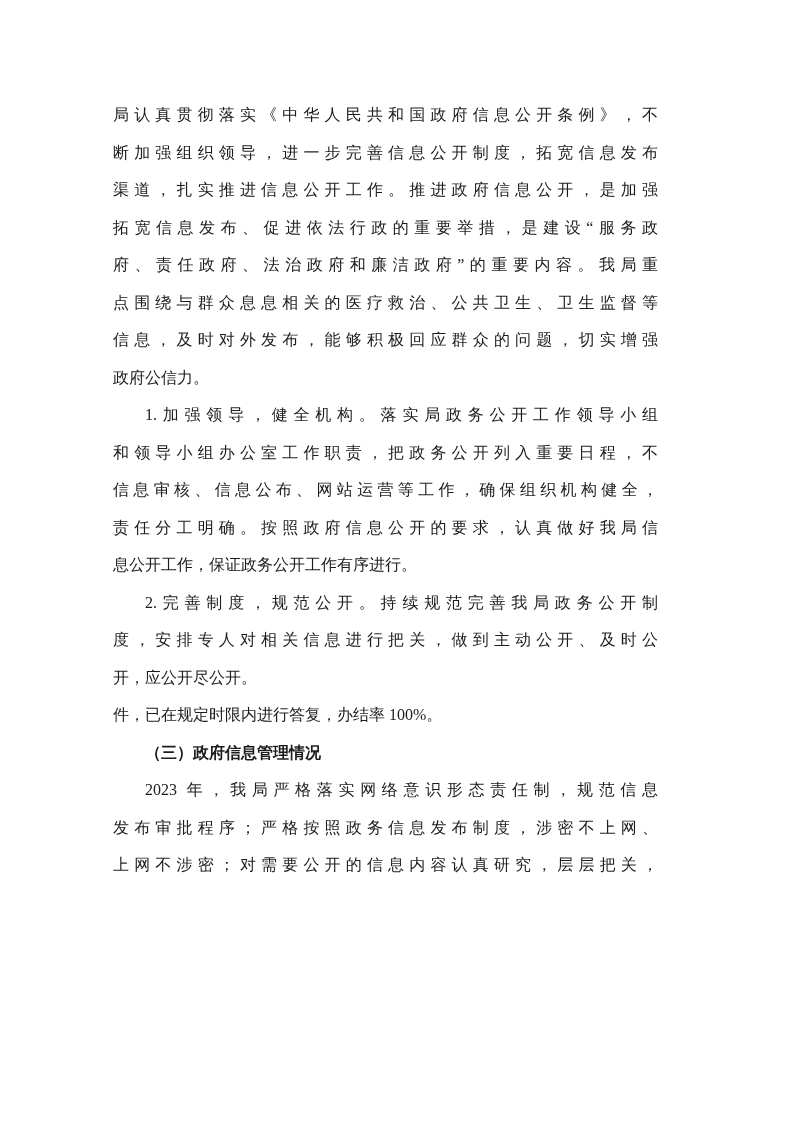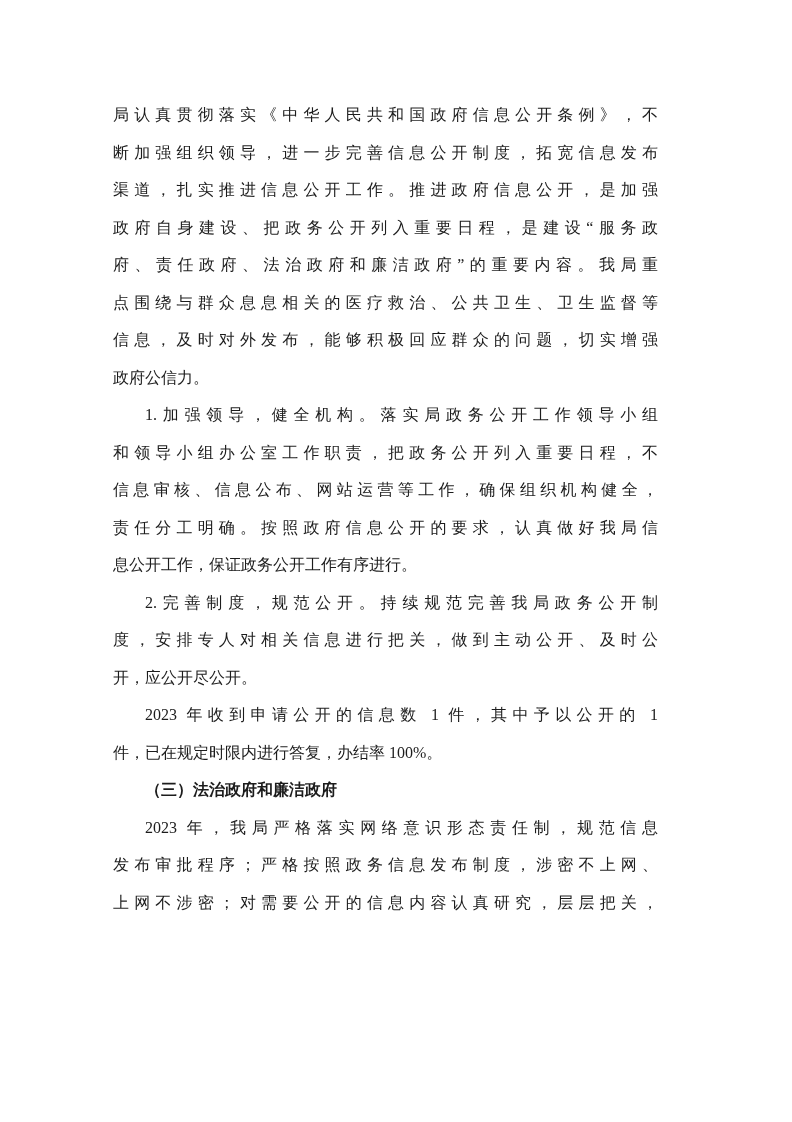--- a/index.html
+++ b/index.html
@@ -45,33 +45,32 @@
   }
 </style>
 </head>
 <body>
 
 <div class="page">
   <div class="text-block">
       <div class="line">局认真贯彻落实《中华人民共和国政府信息公开条例》，不</div>
       <div class="line">断加强组织领导，进一步完善信息公开制度，拓宽信息发布</div>
       <div class="line">渠道，扎实推进信息公开工作。推进政府信息公开，是加强</div>
-      <div class="line">政府自身建设、把政务公开列入重要日程，是建设“服务政</div>
+      <div class="line">拓宽信息发布、促进依法行政的重要举措，是建设“服务政</div>
       <div class="line">府、责任政府、法治政府和廉洁政府”的重要内容。我局重</div>
       <div class="line">点围绕与群众息息相关的医疗救治、公共卫生、卫生监督等</div>
       <div class="line">信息，及时对外发布，能够积极回应群众的问题，切实增强</div>
       <div class="line no-justify">政府公信力。</div>
       <div class="line indent">1.加强领导，健全机构。落实局政务公开工作领导小组</div>
       <div class="line">和领导小组办公室工作职责，把政务公开列入重要日程，不</div>
       <div class="line">信息审核、信息公布、网站运营等工作，确保组织机构健全，</div>
       <div class="line">责任分工明确。按照政府信息公开的要求，认真做好我局信</div>
       <div class="line no-justify">息公开工作，保证政务公开工作有序进行。</div>
       <div class="line indent">2.完善制度，规范公开。持续规范完善我局政务公开制</div>
       <div class="line">度，安排专人对相关信息进行把关，做到主动公开、及时公</div>
       <div class="line no-justify">开，应公开尽公开。</div>
-      <div class="line indent">2023 年收到申请公开的信息数 1 件，其中予以公开的 1</div>
       <div class="line no-justify">件，已在规定时限内进行答复，办结率 100%。</div>
-      <div class="line no-justify indent bold">（三）法治政府和廉洁政府</div>
+      <div class="line no-justify indent bold">（三）政府信息管理情况</div>
       <div class="line indent">2023 年，我局严格落实网络意识形态责任制，规范信息</div>
       <div class="line">发布审批程序；严格按照政务信息发布制度，涉密不上网、</div>
       <div class="line">上网不涉密；对需要公开的信息内容认真研究，层层把关，</div>
     </div>
 </div>
 
 </body></html>

